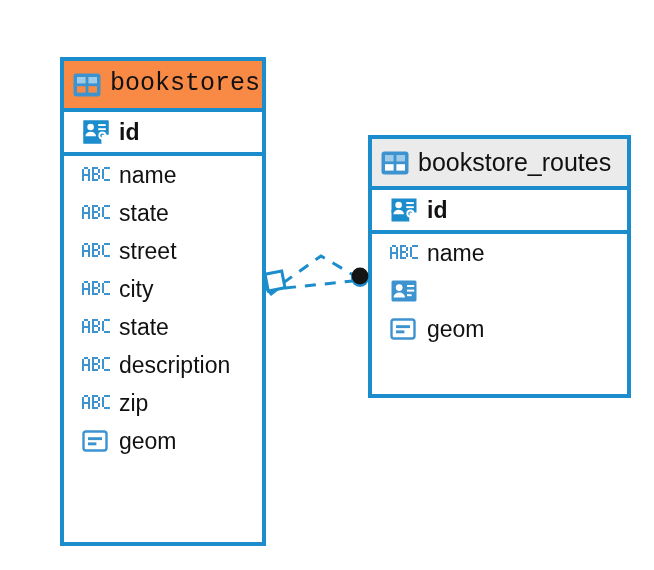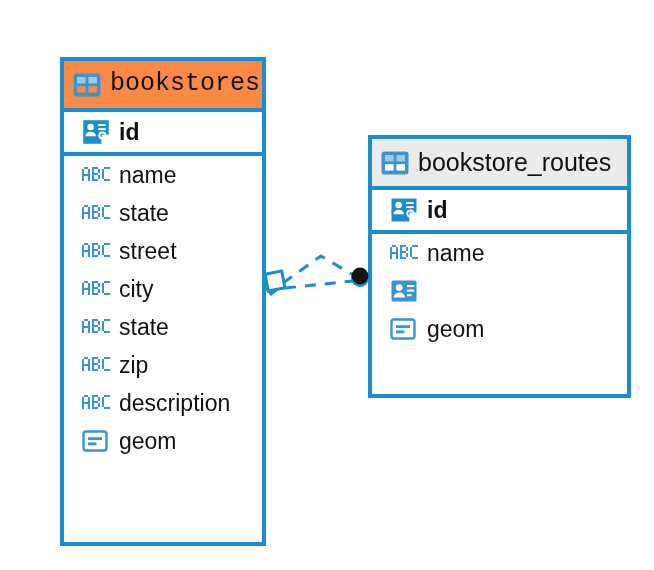--- a/index.html
+++ b/index.html
@@ -251,44 +251,44 @@
               <rect x="16" y="2" width="2" height="4"></rect>
                 <rect x="12" y="6" width="4" height="2"></rect>
               <rect x="16" y="8" width="2" height="4"></rect>
                 <rect x="12" y="12" width="4" height="2"></rect>
               <rect x="22" y="0" width="6" height="2"></rect>
                 <rect x="20" y="2" width="2" height="10"></rect>
               <rect x="22" y="12" width="6" height="2"></rect>
             </g>
           </svg>
         </span>
+        <span class="field-label">description</span>
+      </div>
+
+      <div class="field-row">
+        <span class="icon">
+          <svg width="28" height="16" viewBox="0 0 28 16" aria-hidden="true">
+            <g fill="#3c93d0">
+              <rect x="0" y="2" width="2" height="12"></rect>
+                <rect x="2" y="0" width="4" height="2"></rect>
+              <rect x="6" y="2" width="2" height="12"></rect>
+                <rect x="2" y="7" width="4" height="2"></rect>
+              <rect x="10" y="0" width="2" height="14"></rect>
+                <rect x="12" y="0" width="4" height="2"></rect>
+              <rect x="16" y="2" width="2" height="4"></rect>
+                <rect x="12" y="6" width="4" height="2"></rect>
+              <rect x="16" y="8" width="2" height="4"></rect>
+                <rect x="12" y="12" width="4" height="2"></rect>
+              <rect x="22" y="0" width="6" height="2"></rect>
+                <rect x="20" y="2" width="2" height="10"></rect>
+              <rect x="22" y="12" width="6" height="2"></rect>
+            </g>
+          </svg>
+        </span>
         <span class="field-label">zip</span>
-      </div>
-
-      <div class="field-row">
-        <span class="icon">
-          <svg width="28" height="16" viewBox="0 0 28 16" aria-hidden="true">
-            <g fill="#3c93d0">
-              <rect x="0" y="2" width="2" height="12"></rect>
-                <rect x="2" y="0" width="4" height="2"></rect>
-              <rect x="6" y="2" width="2" height="12"></rect>
-                <rect x="2" y="7" width="4" height="2"></rect>
-              <rect x="10" y="0" width="2" height="14"></rect>
-                <rect x="12" y="0" width="4" height="2"></rect>
-              <rect x="16" y="2" width="2" height="4"></rect>
-                <rect x="12" y="6" width="4" height="2"></rect>
-              <rect x="16" y="8" width="2" height="4"></rect>
-                <rect x="12" y="12" width="4" height="2"></rect>
-              <rect x="22" y="0" width="6" height="2"></rect>
-                <rect x="20" y="2" width="2" height="10"></rect>
-              <rect x="22" y="12" width="6" height="2"></rect>
-            </g>
-          </svg>
-        </span>
-        <span class="field-label">description</span>
       </div>
 
       <div class="field-row">
         <span class="icon">
           <svg width="28" height="24" viewBox="0 0 28 24" aria-hidden="true">
             <rect x="1.5" y="2.5" width="23" height="19" rx="2.5" fill="#ffffff" stroke="#3c93d0" stroke-width="2.4"></rect>
             <rect x="6" y="8.2" width="14" height="2.9" fill="#3c93d0"></rect>
             <rect x="6" y="13.4" width="8.4" height="2.9" fill="#3c93d0"></rect>
           </svg>
         </span>

